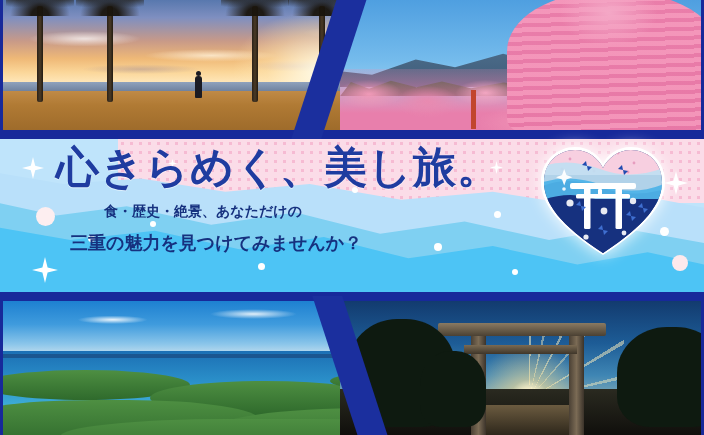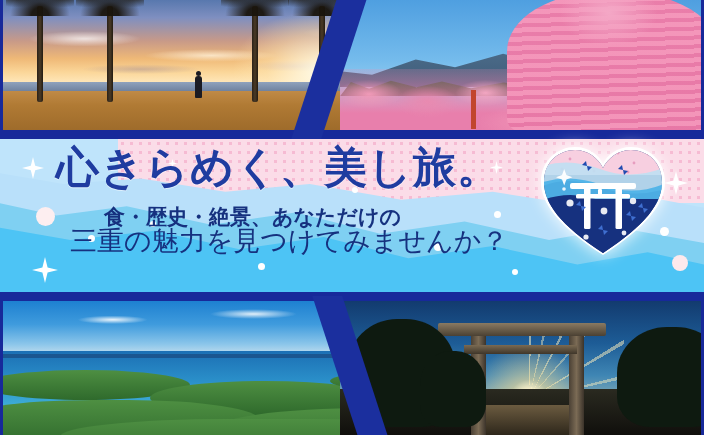--- a/index.html
+++ b/index.html
@@ -142,22 +142,22 @@
   #bn-wave3{position:absolute;left:0;top:0;width:704px;height:153px;background:#4dc4f5;
     clip-path:polygon(0 58%,10% 66%,22% 60%,34% 72%,46% 64%,58% 78%,70% 70%,82% 82%,92% 74%,100% 82%,100% 100%,0 100%);}
 
   .sparkle{position:absolute;background:#fff;
     clip-path:polygon(50% 0,60% 40%,100% 50%,60% 60%,50% 100%,40% 60%,0 50%,40% 40%);}
   .dot{position:absolute;border-radius:50%;}
 
   #headline{position:absolute;left:56px;top:7px;font-size:43px;line-height:1;font-weight:bold;
     color:#1f3ca0;letter-spacing:1px;white-space:nowrap;
     text-shadow:0 1px 0 rgba(255,255,255,.5);}
-  #sub1{position:absolute;left:104px;top:64px;font-size:21px;font-weight:bold;color:#16317f;white-space:nowrap;}
-  #sub2{position:absolute;left:70px;top:84px;font-size:27px;font-weight:normal;color:#16317f;white-space:nowrap;}
+  #sub1{position:absolute;left:104px;top:64px;font-size:14px;font-weight:bold;color:#16317f;white-space:nowrap;}
+  #sub2{position:absolute;left:70px;top:92px;font-size:18px;font-weight:bold;color:#16317f;white-space:nowrap;}
 
   
   #logo{position:absolute;left:526px;top:143px;width:156px;height:150px;}
   #logo-heart{position:absolute;left:14px;top:2px;width:126px;height:112px;
     filter:drop-shadow(0 0 8px rgba(255,255,255,.95));}
   #logo-text{position:absolute;left:0;top:112px;width:156px;text-align:center;}
   #logo-title{position:relative;display:inline-block;font-size:16px;font-weight:bold;color:#16317f;
     white-space:nowrap;letter-spacing:-.5px;
     text-shadow:-2px 0 #fff,2px 0 #fff,0 -2px #fff,0 2px #fff,-2px -2px #fff,2px 2px #fff,-2px 2px #fff,2px -2px #fff;}
   #logo-ruby{position:absolute;right:30px;top:-8px;font-size:7px;font-weight:bold;color:#16317f;

